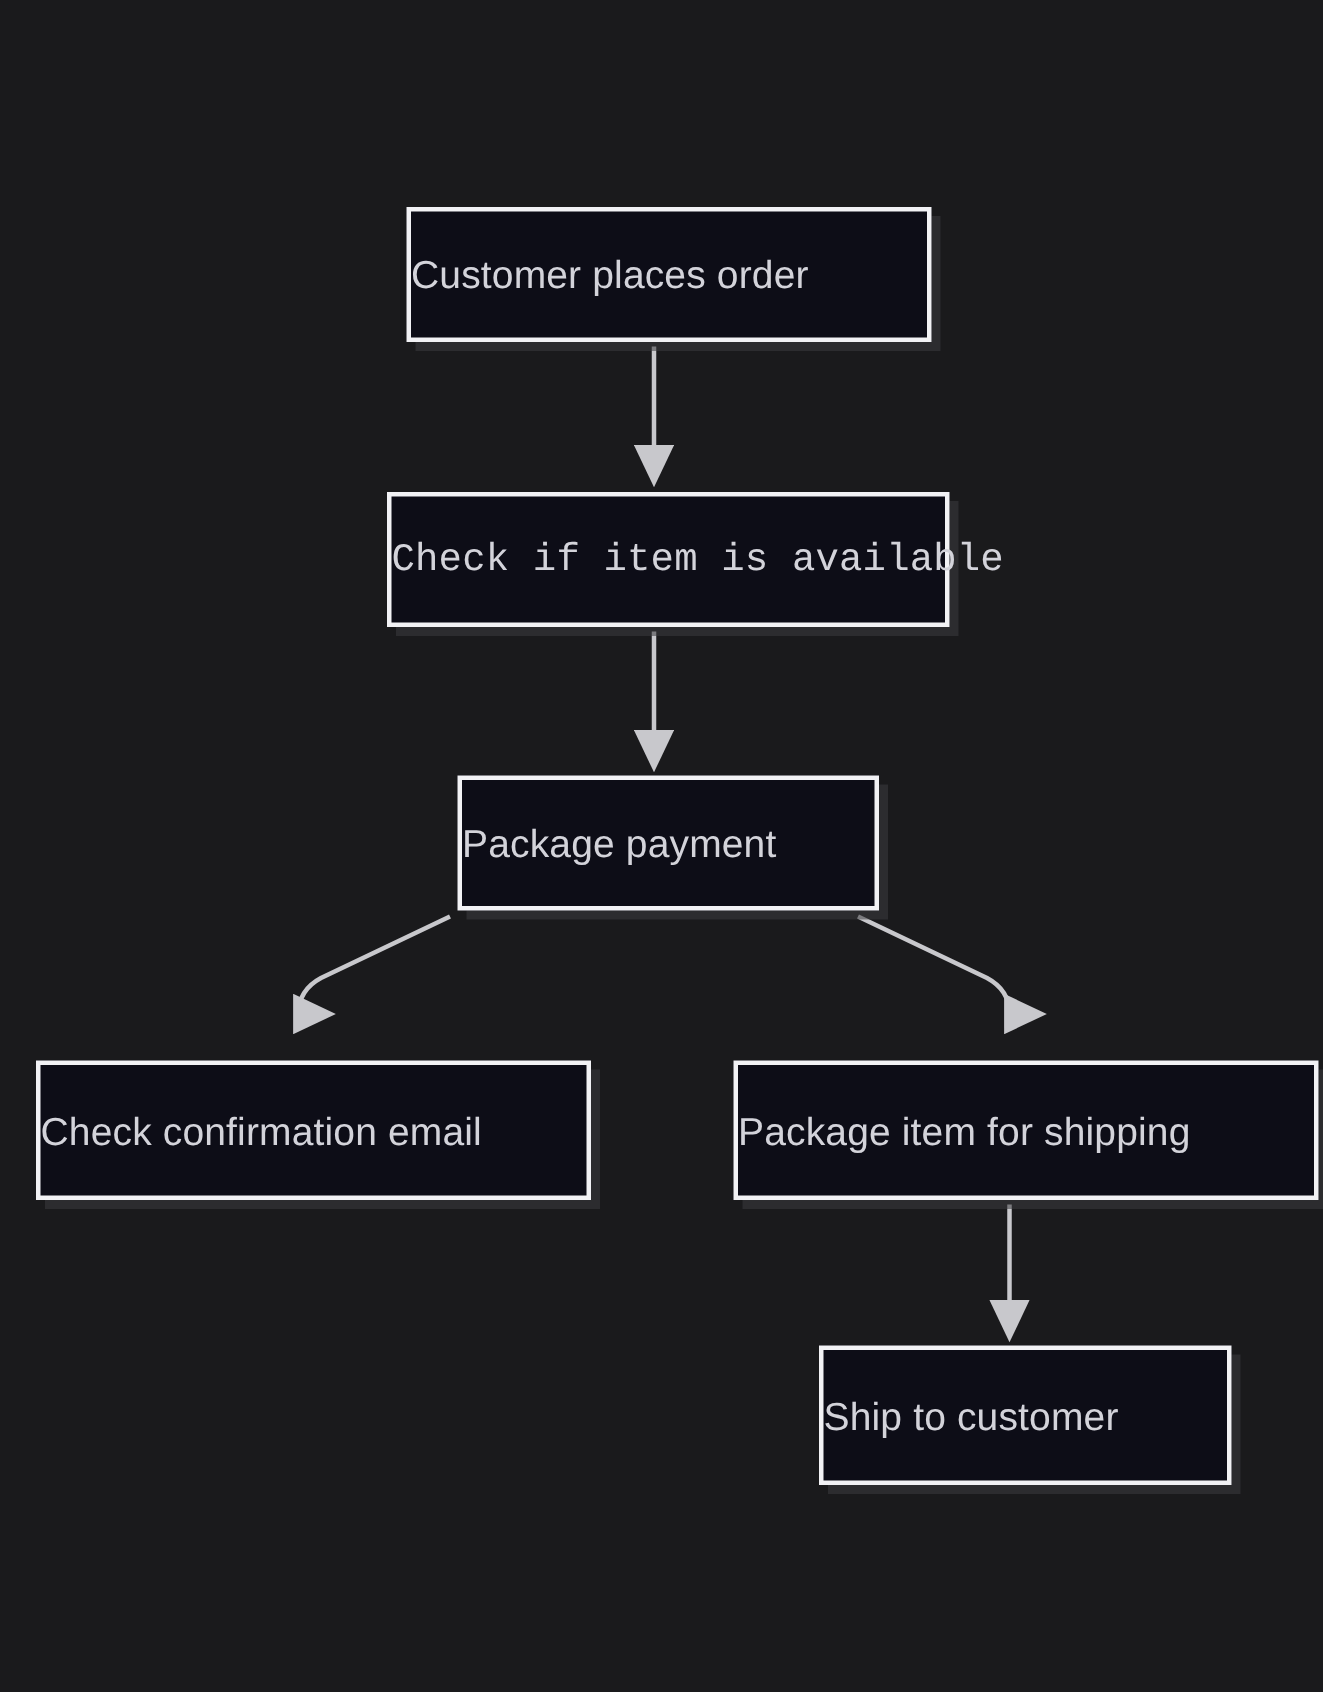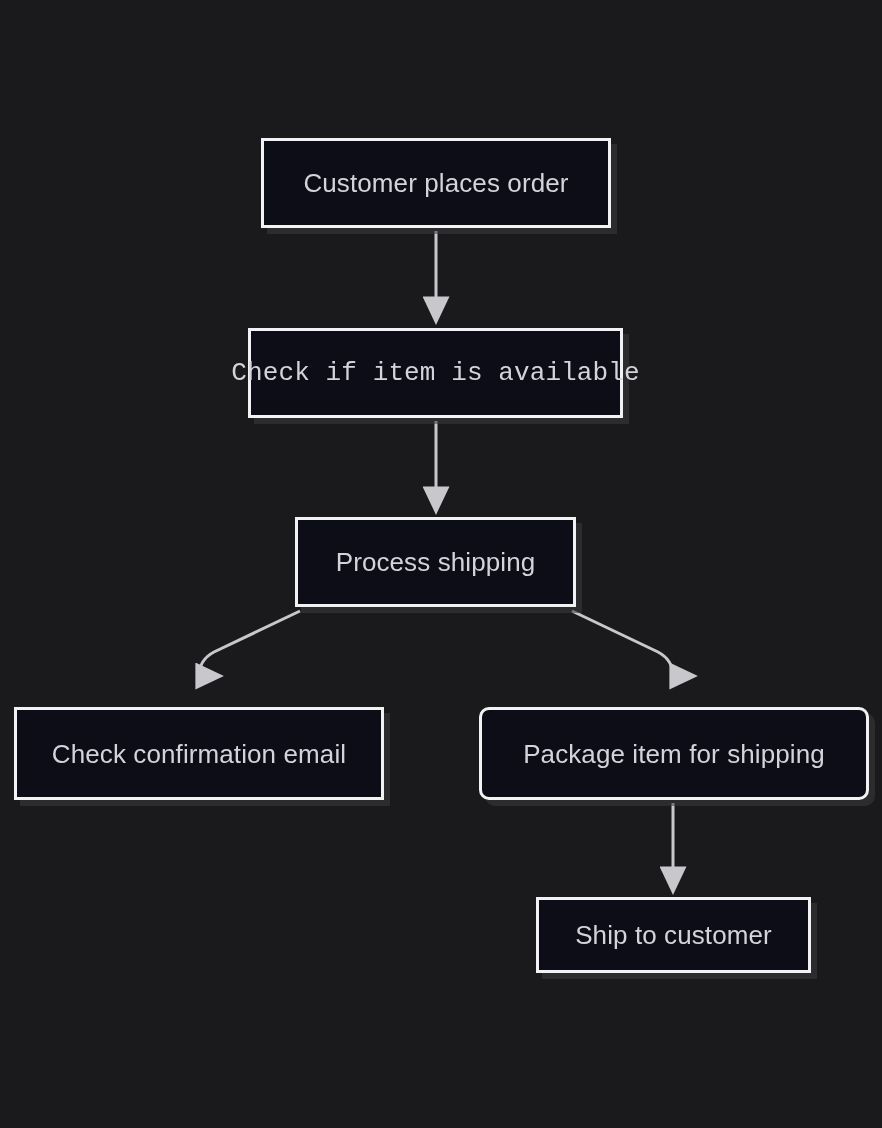--- a/index.html
+++ b/index.html
@@ -23,23 +23,23 @@
     height: 1128px;
     pointer-events: none;
   }
   .node {
     position: absolute;
     box-sizing: border-box;
     background: #0d0d17;
     border: 3px solid #f2f2f5;
     display: flex;
     align-items: center;
-    justify-content: center;
     box-shadow: 6px 6px 0 0 rgba(60,60,64,0.55);
     z-index: 2;
+    margin-left: 10px;
   }
   .node-label {
     color: #d3d3da;
     font-size: 26px;
     font-weight: 400;
     letter-spacing: 0.1px;
     white-space: nowrap;
     line-height: 1;
   }
 </style>
@@ -64,26 +64,26 @@
   </svg>
 
   <div id="nodes-group">
       <div class="node" style="left: 261px; top: 138px; width: 350px; height: 90px;">
         <span class="node-label">Customer places order</span>
       </div>
       <div class="node" style="left: 248px; top: 328px; width: 375px; height: 90px; font-family: Liberation Mono, monospace;">
         <span class="node-label">Check if item is available</span>
       </div>
       <div class="node" style="left: 295px; top: 517px; width: 281px; height: 90px;">
-        <span class="node-label">Process shipping</span>
+        <span class="node-label">Package payment</span>
       </div>
       <div class="node" style="left: 14px; top: 707px; width: 370px; height: 93px;">
         <span class="node-label">Check confirmation email</span>
       </div>
-      <div class="node" style="left: 479px; top: 707px; width: 390px; height: 93px; border-radius: 10px;">
+      <div class="node" style="left: 479px; top: 707px; width: 390px; height: 93px;">
         <span class="node-label">Package item for shipping</span>
       </div>
-      <div class="node" style="left: 536px; top: 897px; width: 275px; height: 76px;">
+      <div class="node" style="left: 536px; top: 897px; width: 275px; height: 93px;">
         <span class="node-label">Ship to customer</span>
       </div>
     </div>
 
 </div>
 
 </body></html>

